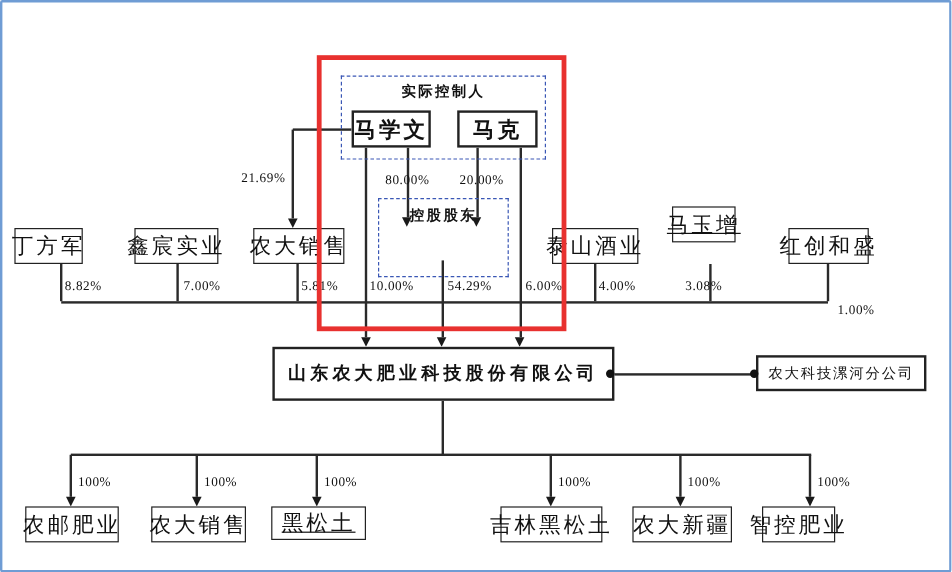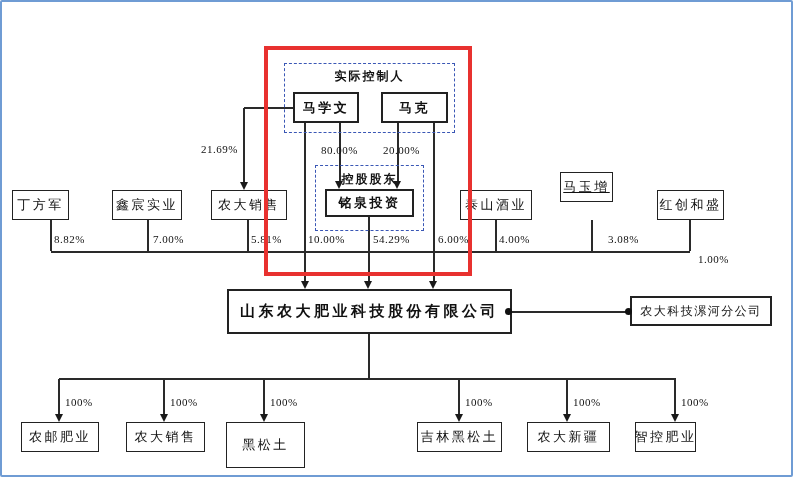--- a/index.html
+++ b/index.html
@@ -9,21 +9,21 @@
     font-family:"Liberation Serif","DejaVu Serif",serif; color:#111;
     overflow:hidden;
   }
   .title {
     position:absolute; left:47px; top:16px; font-size:16px; font-weight:bold;
     letter-spacing:1px; white-space:nowrap;
   }
   .node {
     position:absolute; background:#fff; border:1.6px solid #222;
     display:flex; align-items:center; justify-content:center;
-    font-size:13px; letter-spacing:2.5px; white-space:nowrap;
+    font-size:18px; letter-spacing:2.5px; white-space:nowrap;
     box-sizing:border-box; z-index:5;
   }
   .node.heavy { border-width:2px; font-weight:bold; }
   .node.company { font-size:15px; font-weight:bold; letter-spacing:3.5px; border-width:2px; }
   .node.branch { font-size:12px; letter-spacing:1.5px; border-width:2px; }
   .group { position:absolute; border:1.8px dashed #3a57b5; box-sizing:border-box; z-index:2; }
   .group-label {
     position:absolute; left:0; right:0; text-align:center;
     font-size:12px; font-weight:bold; letter-spacing:2px; z-index:6;
   }
@@ -91,51 +91,50 @@
 
   <div class="group" style="left:282px; top:61px; width:171px; height:70px;">
     <div class="group-label" style="top:4px;">实际控制人</div>
   </div>
   <div class="group" style="left:313px; top:163px; width:109px; height:66px;">
     <div class="group-label" style="top:5px;">控股股东</div>
   </div>
 
   <div class="node heavy" style="left:291px; top:90px; width:66px; height:31px;">马学文</div>
   <div class="node heavy" style="left:379px; top:90px; width:67px; height:31px;">马克</div>
-  <div class="node heavy" style="left:323px; top:187px; width:89px; height:28px;">铭泉投资</div>
 
   <div class="node" style="left:10px; top:188px; width:57px; height:30px;">丁方军</div>
   <div class="node" style="left:110px; top:188px; width:70px; height:30px;">鑫宸实业</div>
   <div class="node" style="left:209px; top:188px; width:76px; height:30px;">农大销售</div>
   <div class="node" style="left:458px; top:188px; width:72px; height:30px;">泰山酒业</div>
   <div class="node" style="left:558px; top:170px; width:53px; height:30px;text-decoration:underline;">马玉增</div>
   <div class="node" style="left:655px; top:188px; width:67px; height:30px;">红创和盛</div>
 
   <div class="node company" style="left:225px; top:287px; width:285px; height:45px;">山东农大肥业科技股份有限公司</div>
   <div class="node branch" style="left:628px; top:294px; width:142px; height:30px;">农大科技漯河分公司</div>
 
   <div class="node" style="left:19px; top:420px; width:78px; height:30px;">农邮肥业</div>
   <div class="node" style="left:124px; top:420px; width:79px; height:30px;">农大销售</div>
-  <div class="node" style="left:224px; top:420px; width:79px; height:46px;">黑松土</div>
+  <div class="node" style="left:224px; top:420px; width:79px; height:28px;text-decoration:underline;">黑松土</div>
   <div class="node" style="left:415px; top:420px; width:85px; height:30px;">吉林黑松土</div>
   <div class="node" style="left:525px; top:420px; width:83px; height:30px;">农大新疆</div>
   <div class="node" style="left:633px; top:420px; width:61px; height:30px;">智控肥业</div>
 
   <div class="pct" style="left:199px; top:141px;">21.69%</div>
   <div class="pct" style="left:319px; top:142px;">80.00%</div>
   <div class="pct" style="left:381px; top:142px;">20.00%</div>
 
   <div class="pct" style="left:52px; top:231px;">8.82%</div>
   <div class="pct" style="left:151px; top:231px;">7.00%</div>
   <div class="pct" style="left:249px; top:231px;">5.81%</div>
   <div class="pct" style="left:306px; top:231px;">10.00%</div>
   <div class="pct" style="left:371px; top:231px;">54.29%</div>
   <div class="pct" style="left:436px; top:231px;">6.00%</div>
   <div class="pct" style="left:497px; top:231px;">4.00%</div>
-  <div class="pct" style="left:606px; top:231px;">3.08%</div>
+  <div class="pct" style="left:569px; top:231px;">3.08%</div>
   <div class="pct" style="left:696px; top:231px;margin-top:20px;">1.00%</div>
 
   <div class="pct" style="left:63px; top:394px;">100%</div>
   <div class="pct" style="left:168px; top:394px;">100%</div>
   <div class="pct" style="left:268px; top:394px;">100%</div>
   <div class="pct" style="left:463px; top:394px;">100%</div>
   <div class="pct" style="left:571px; top:394px;">100%</div>
   <div class="pct" style="left:679px; top:394px;">100%</div>
 
   <div class="hl"></div>

